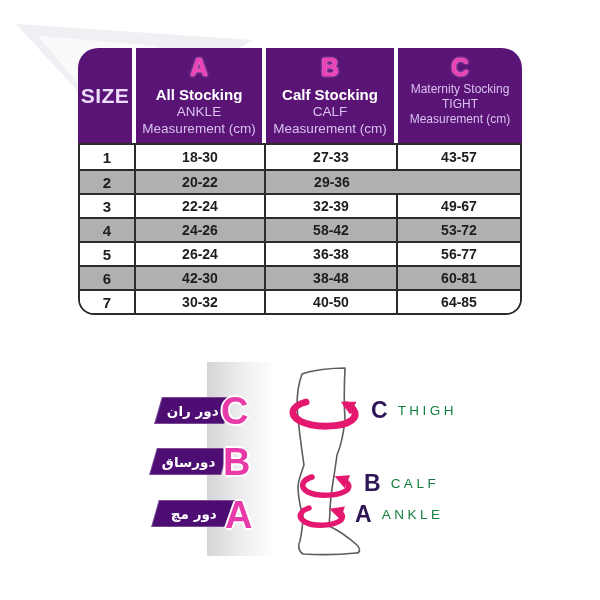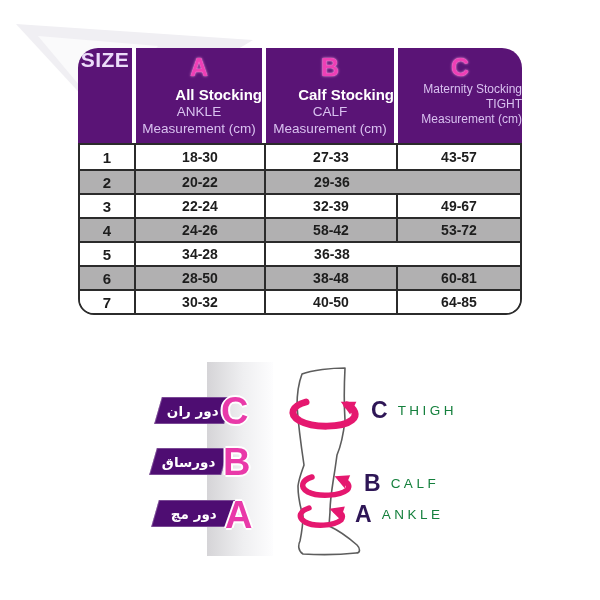--- a/index.html
+++ b/index.html
@@ -9,29 +9,29 @@
     overflow:hidden; font-family:"Liberation Sans", sans-serif;
   }
   
   .watermark { position:absolute; left:8px; top:18px; }
 
   
   .size-table { position:absolute; left:78px; top:48px; width:444px; }
   .thead { display:grid; grid-template-columns:58px 130px 132px 124px; height:95px; }
   .th { background:#5a1476; text-align:center; }
   .th:not(:last-child){ border-right:4px solid #ffffff; }
-  .th-size { border-radius:20px 0 0 0; display:flex; align-items:flex-start; justify-content:center;
+  .th-size { border-radius:20px 0 0 0; display:flex; align-items:center; justify-content:center;
              color:#ecdcfa; font-weight:bold; font-size:21px; letter-spacing:.5px; }
   .th-c { border-radius:0 20px 0 0; }
   .hdr-letter { margin-top:5px; font-size:25px; font-weight:bold; color:#ee3fb6;
                 text-shadow:0 0 3px rgba(255,150,225,.95), 0 0 1px #ffa9e2; }
-  .hdr-line1 { color:#ffffff; font-weight:bold; font-size:15px; margin-top:4px;text-align:right; }
+  .hdr-line1 { color:#ffffff; font-weight:bold; font-size:15px; margin-top:4px; }
   .hdr-line  { color:#d9c2f0; font-size:13.5px; line-height:1.28; }
   .compact .hdr-line1 { font-size:12.5px; margin-top:2px; }
-  .compact .hdr-line  { font-size:12px; line-height:1.25;text-align:right; }
+  .compact .hdr-line  { font-size:12px; line-height:1.25; }
   .tbody { border:2px solid #2b2b2b; border-radius:0 0 16px 16px; overflow:hidden; background:#fff; }
   .trow { display:grid; grid-template-columns:56px 130px 132px 122px; height:24px; background:#ffffff; }
   .trow:not(:first-child){ border-top:2px solid #2b2b2b; }
   .trow.alt { background:#b1b0b1; }
   .cell { display:flex; align-items:center; justify-content:center;
           font-weight:bold; font-size:14px; color:#1d1d1d; }
   .cell:not(:last-child){ border-right:2px solid #2b2b2b; }
   .cell.size-col { font-size:15px; }
 
   
@@ -111,26 +111,27 @@
         <div class="cell">49-67</div>
       </div>
       <div class="trow alt">
         <div class="cell size-col">4</div>
         <div class="cell">24-26</div>
         <div class="cell">58-42</div>
         <div class="cell">53-72</div>
       </div>
       <div class="trow">
         <div class="cell size-col">5</div>
-        <div class="cell">34-28</div>
+        <div class="cell">26-24</div>
         <div class="cell">36-38</div>
+        <div class="cell">56-77</div>
       </div>
       <div class="trow alt">
         <div class="cell size-col">6</div>
-        <div class="cell">28-50</div>
+        <div class="cell">42-30</div>
         <div class="cell">38-48</div>
         <div class="cell">60-81</div>
       </div>
       <div class="trow">
         <div class="cell size-col">7</div>
         <div class="cell">30-32</div>
         <div class="cell">40-50</div>
         <div class="cell">64-85</div>
       </div>
     </div>

